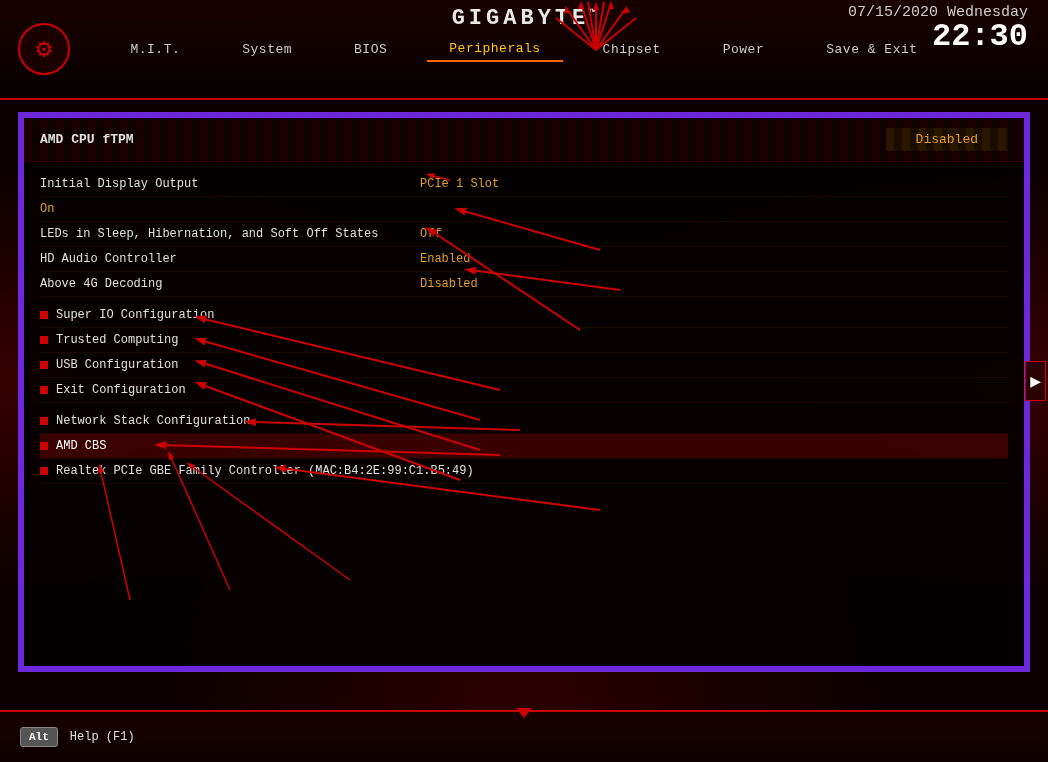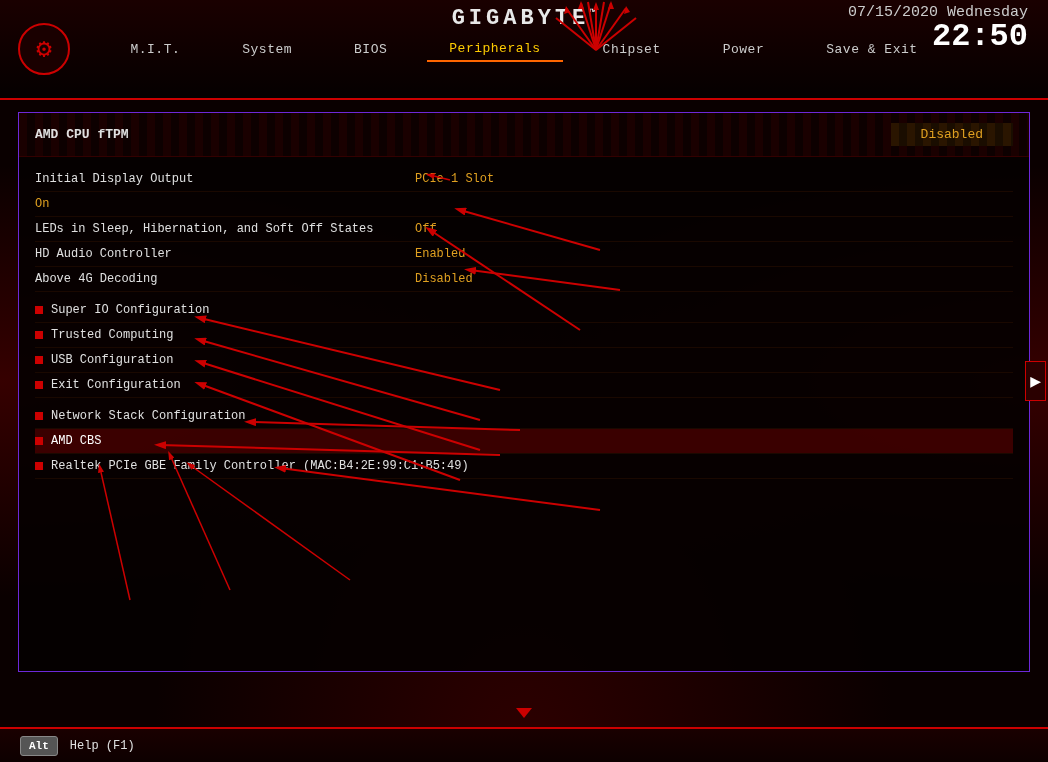--- a/index.html
+++ b/index.html
@@ -146,21 +146,21 @@
       padding: 8px 4px;
       cursor: pointer;
     }
 
     
     .main-content {
       position: relative;
       z-index: 10;
       margin: 12px 18px 50px 18px;
       background: rgba(5, 0, 0, 0.92);
-      border: 1px solid #6d28d9;
+      border: 6px solid #6d28d9;
       min-height: 560px;
     }
 
     
     .ftpm-header {
       display: flex;
       align-items: center;
       background: repeating-linear-gradient(
         90deg,
         #1a0000 0px, #1a0000 8px,
@@ -260,21 +260,21 @@
     .submenu-item.selected .submenu-label {
       color: #ffffff;
     }
 
     
     .bottom-bar {
       position: absolute;
       bottom: 0;
       left: 0;
       right: 0;
-      height: 35px;
+      height: 52px;
       background: linear-gradient(180deg, #1a0000 0%, #0d0000 100%);
       border-top: 2px solid #cc0000;
       z-index: 10;
       display: flex;
       align-items: center;
       padding: 0 20px;
       gap: 12px;
     }
 
     .alt-key {
@@ -330,21 +330,21 @@
 
   <div class="header-top">
     <div class="brand-title">
       <span>GIGABYTE</span><sup>™</sup>
     </div>
 
     <div class="datetime">
       <div class="date-line">
         <span>07/15/2020</span> <span>Wednesday</span>
       </div>
-      <div class="time-line">22:50</div>
+      <div class="time-line">22:30</div>
     </div>
   </div>
 
   <nav class="navbar">
     <a class="nav-item">M.I.T.</a>
     <a class="nav-item">System</a>
     <a class="nav-item">BIOS</a>
     <a class="nav-item active">Peripherals</a>
     <a class="nav-item">Chipset</a>
     <a class="nav-item">Power</a>

